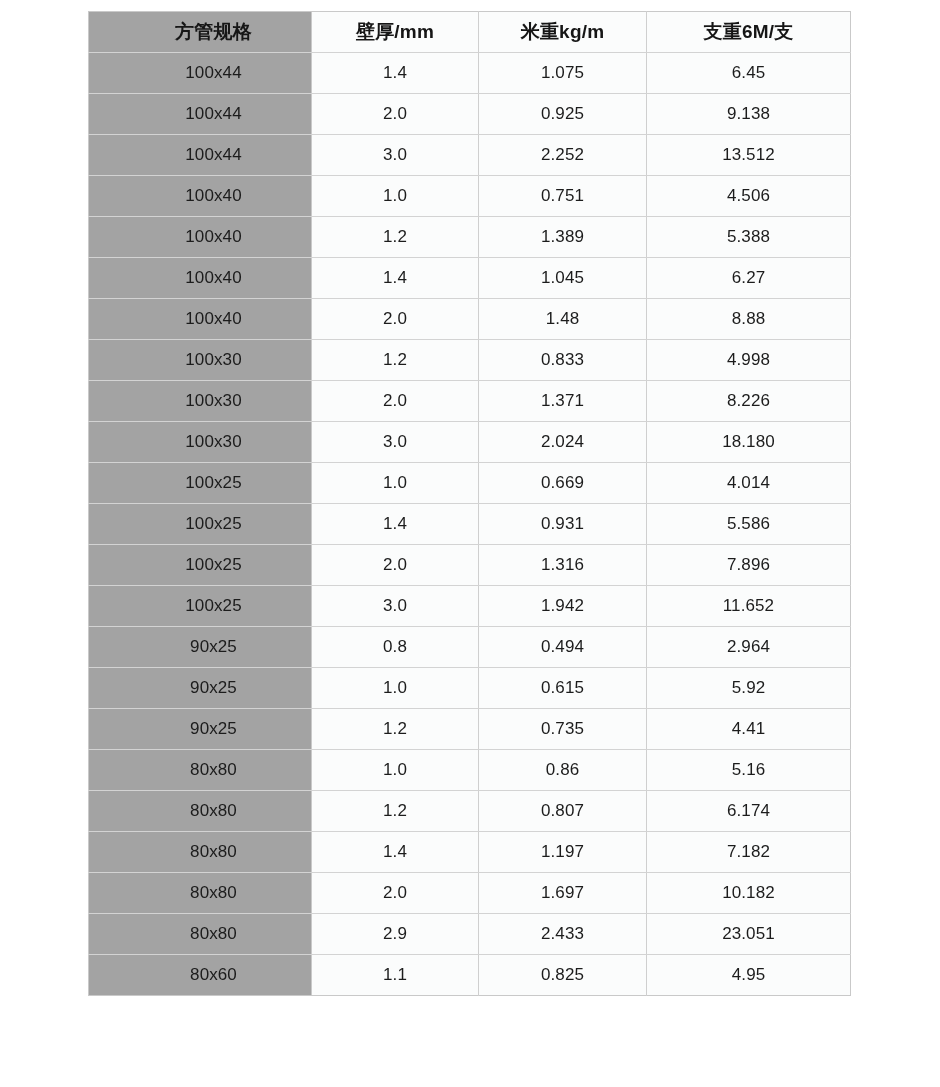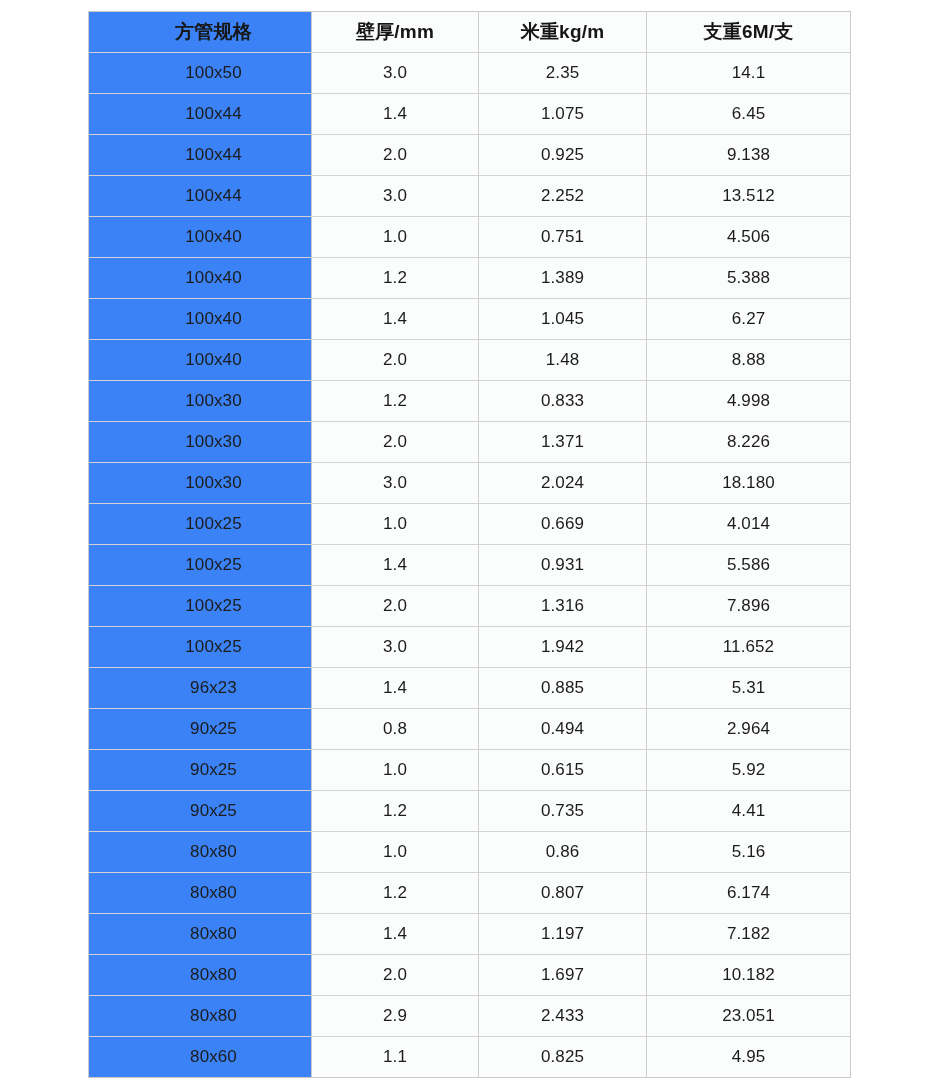--- a/index.html
+++ b/index.html
@@ -61,21 +61,21 @@
   table.spec-table td:last-child {
     border-right: none;
   }
   table.spec-table tr:last-child td {
     border-bottom: none;
   }
 
   
   table.spec-table th.col-spec,
   table.spec-table td.col-spec {
-    background: #3b82f6;
+    background: #a3a3a3;
     border-right: 1px solid #c9c9c9;
     padding-left: 31px;
   }
 
   table.spec-table thead th {
     font-size: 19px;
     font-weight: 700;
     letter-spacing: 0.2px;
     color: #161616;
   }
@@ -100,26 +100,20 @@
       <thead>
         <tr>
           <th class="col-spec">方管规格</th>
           <th>壁厚/mm</th>
           <th>米重kg/m</th>
           <th>支重6M/支</th>
         </tr>
       </thead>
       <tbody id="spec-table-body">
           <tr>
-            <td class="col-spec">100x50</td>
-            <td>3.0</td>
-            <td>2.35</td>
-            <td>14.1</td>
-          </tr>
-          <tr>
             <td class="col-spec">100x44</td>
             <td>1.4</td>
             <td>1.075</td>
             <td>6.45</td>
           </tr>
           <tr>
             <td class="col-spec">100x44</td>
             <td>2.0</td>
             <td>0.925</td>
             <td>9.138</td>
@@ -190,26 +184,20 @@
             <td>1.316</td>
             <td>7.896</td>
           </tr>
           <tr>
             <td class="col-spec">100x25</td>
             <td>3.0</td>
             <td>1.942</td>
             <td>11.652</td>
           </tr>
           <tr>
-            <td class="col-spec">96x23</td>
-            <td>1.4</td>
-            <td>0.885</td>
-            <td>5.31</td>
-          </tr>
-          <tr>
             <td class="col-spec">90x25</td>
             <td>0.8</td>
             <td>0.494</td>
             <td>2.964</td>
           </tr>
           <tr>
             <td class="col-spec">90x25</td>
             <td>1.0</td>
             <td>0.615</td>
             <td>5.92</td>

